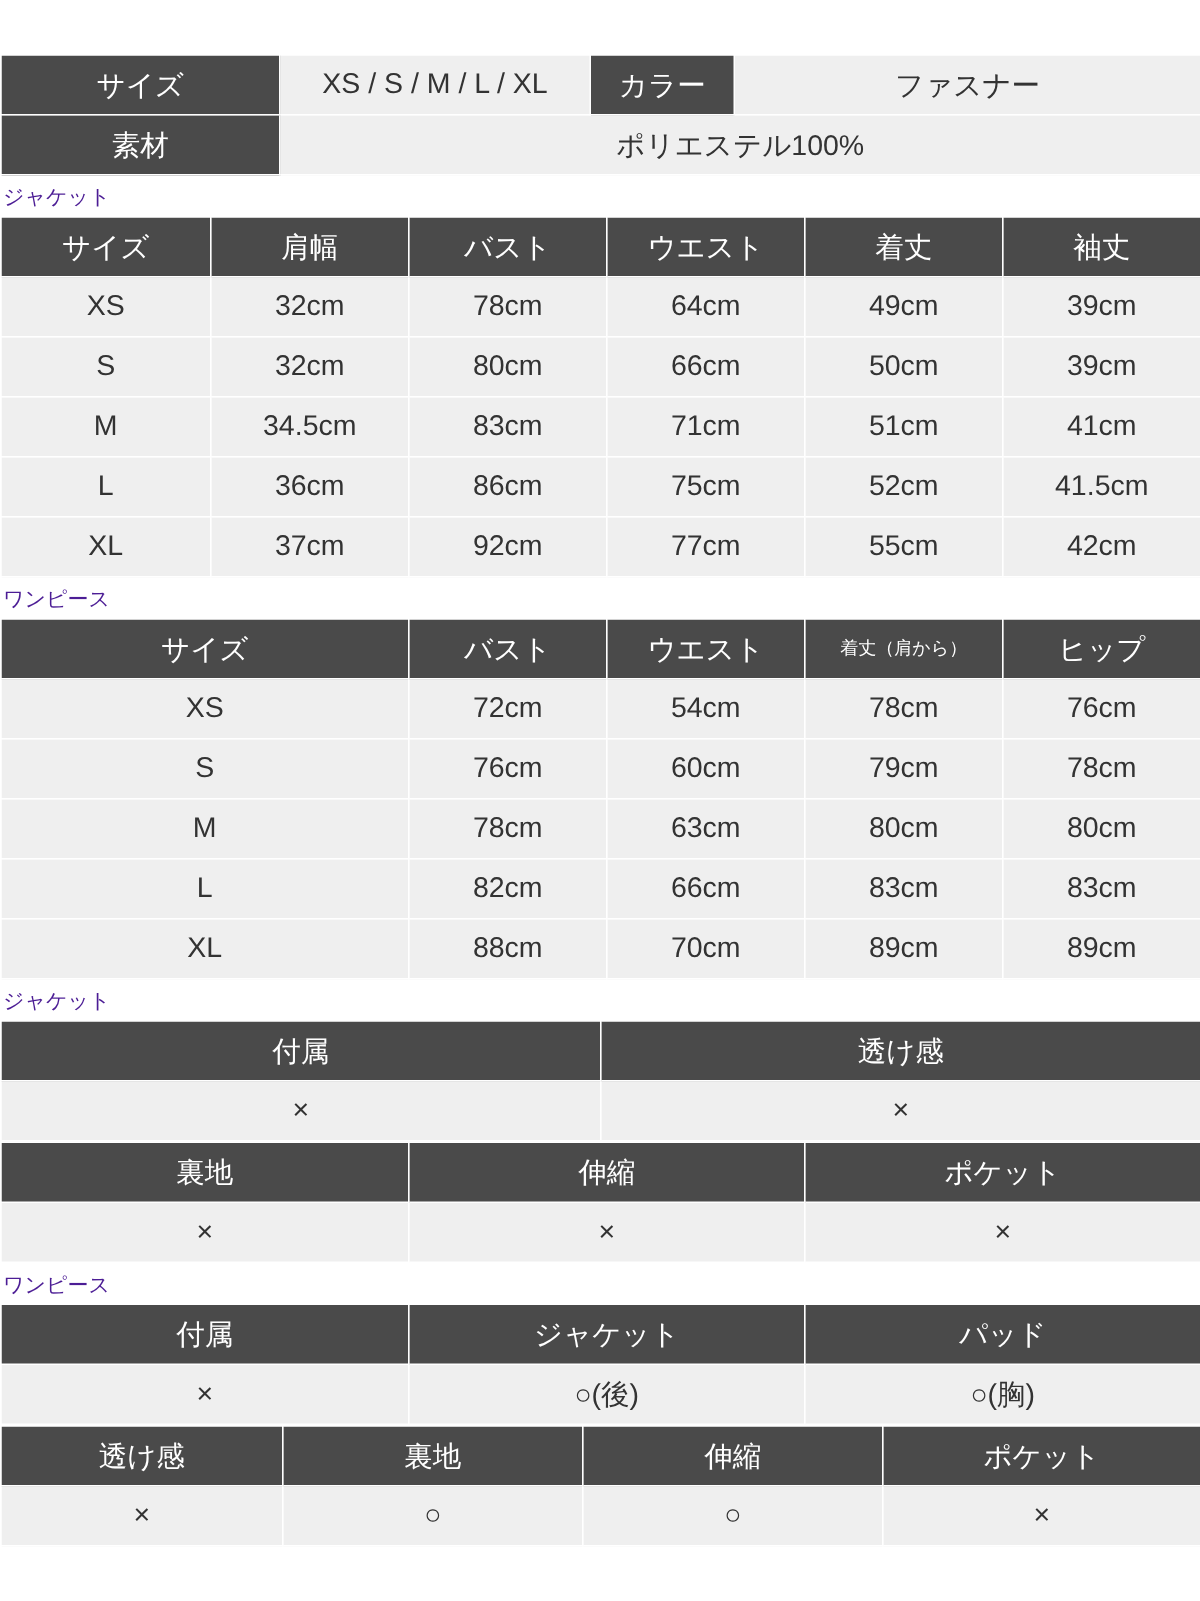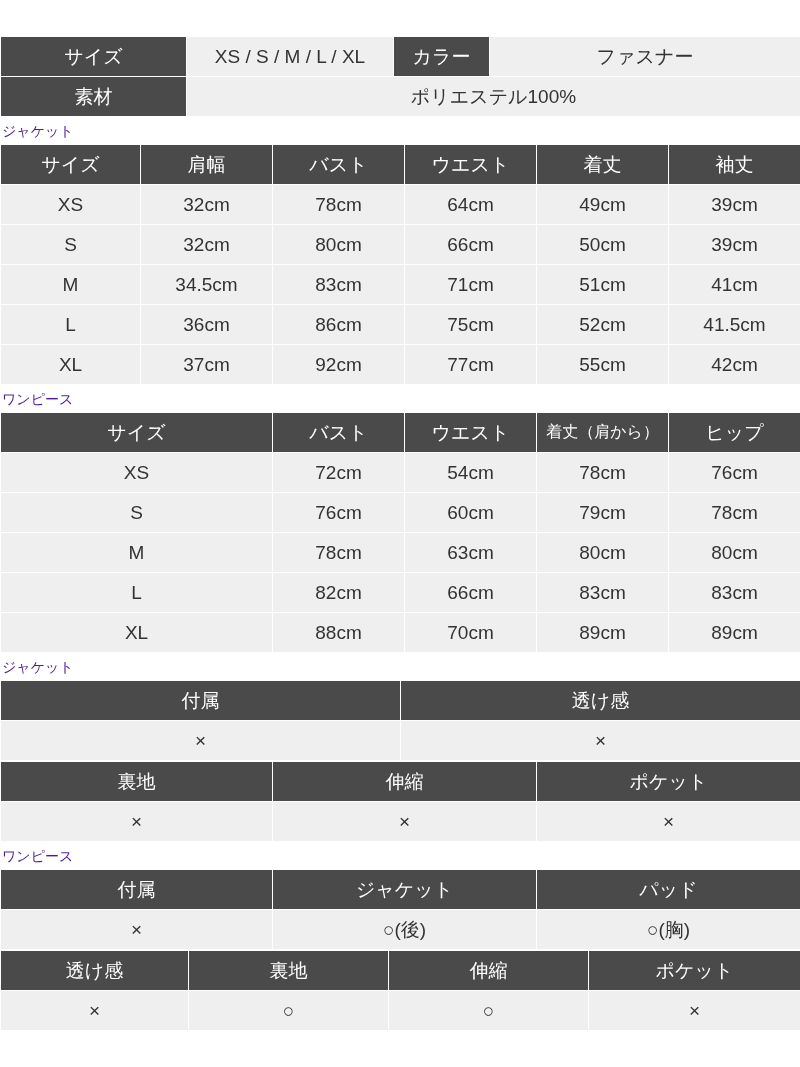--- a/index.html
+++ b/index.html
@@ -148,21 +148,21 @@
       <col style="width:132px">
       <col style="width:132px">
       <col style="width:132px">
       <col style="width:132px">
     </colgroup>
     <tbody>
         <tr>
       <th class="hdr">サイズ</th>
       <th class="hdr">バスト</th>
       <th class="hdr">ウエスト</th>
-      <th class="hdr" style="font-size:16px">着丈（肩から）</th>
+      <th class="hdr" style="font-size:12px">着丈（肩から）</th>
       <th class="hdr">ヒップ</th>
     </tr>
     <tr>
       <td class="cell">XS</td>
       <td class="cell">72cm</td>
       <td class="cell">54cm</td>
       <td class="cell">78cm</td>
       <td class="cell">76cm</td>
     </tr>
     <tr>

